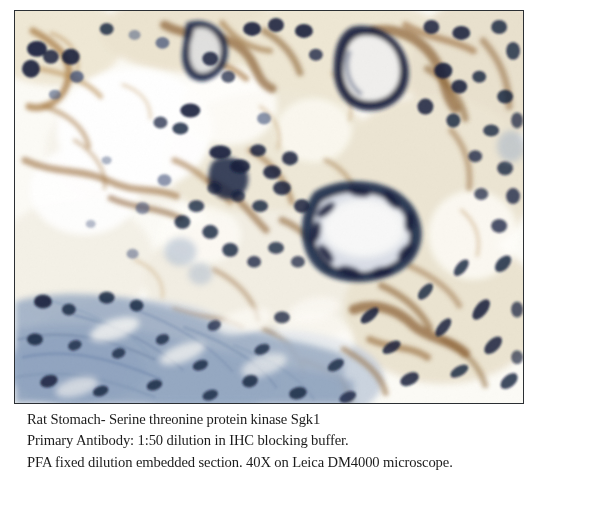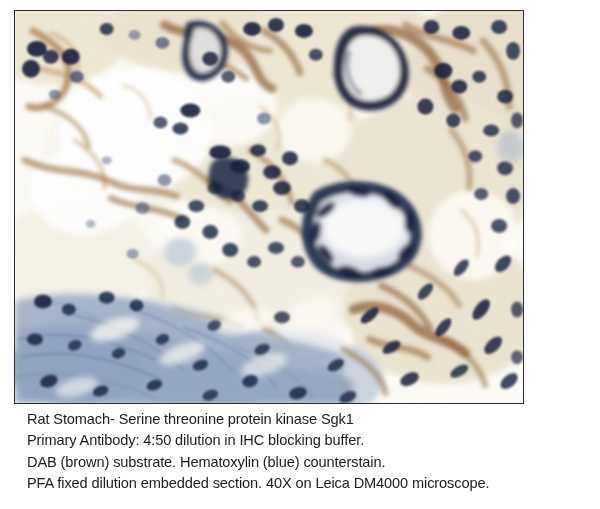--- a/index.html
+++ b/index.html
@@ -44,21 +44,21 @@
   }
 
   
   #caption {
     position: absolute;
     left: 27px;
     top: 409px;
     width: 566px;
   }
   .caption-line {
-    font-family: Liberation Sans, sans-serif;
+    font-family: Liberation Serif, serif;
     font-size: 14.6px;
     line-height: 21.4px;
     color: #1c1c1c;
     white-space: nowrap;
     letter-spacing: -0.12px;
   }
 </style>
 </head>
 <body>
 
@@ -336,18 +336,17 @@
         <ellipse cx="498" cy="136" rx="14" ry="16" fill="#9eafc6"></ellipse>
       </g>
 
       <rect x="0" y="0" width="510" height="394" fill="url(#lumenGlow)" opacity="0"></rect>
       <rect x="0" y="0" width="510" height="394" filter="url(#grain)" opacity="0.35"></rect>
     </svg>
   </div>
 
   <div id="caption">
     <div class="caption-line">Rat Stomach- Serine threonine protein kinase Sgk1</div>
-    <div class="caption-line">Primary Antibody:  4:50 dilution in IHC blocking buffer.</div>
-    <div class="caption-line">DAB (brown) substrate. Hematoxylin (blue) counterstain.</div>
+    <div class="caption-line">Primary Antibody:  1:50 dilution in IHC blocking buffer.</div>
     <div class="caption-line">PFA fixed dilution embedded section.  40X on Leica DM4000 microscope.</div>
   </div>
 
 </div>
 
 </body></html>

